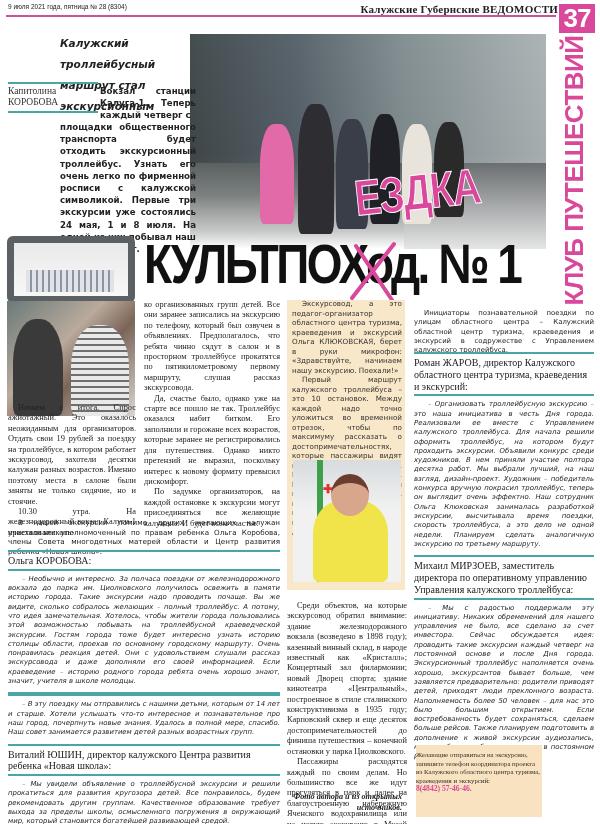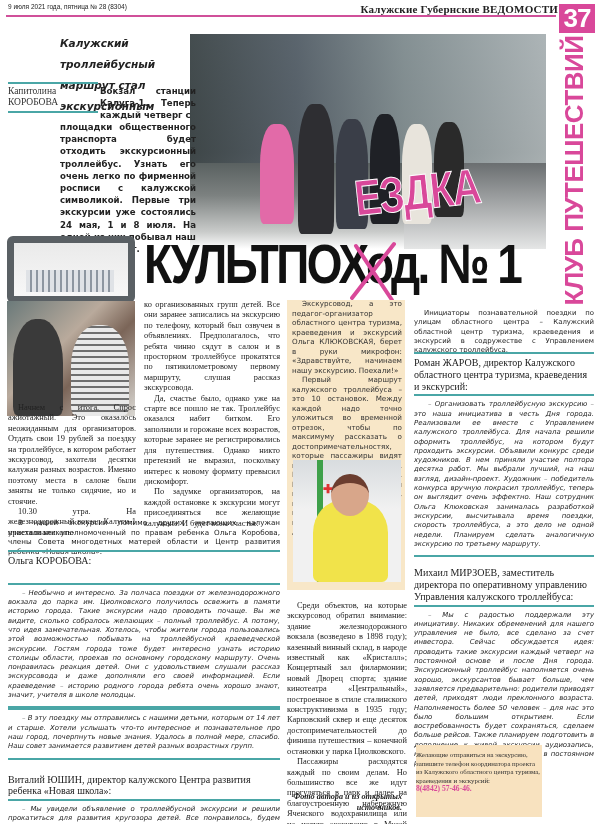--- a/index.html
+++ b/index.html
@@ -113,46 +113,46 @@
 <div class="abs box-photo">
   <div class="pole"></div>
   <div class="crossred">✚</div>
   <div class="woman"></div>
   <div class="head"></div>
 </div>
 
 <div class="abs intro-wide">В нашей экскурсии помимо других желающих калужан участвовали уполномоченный по правам ребенка Ольга Коробова, члены Совета многодетных матерей области и Центр развития ребенка «Новая школа».</div>
 <div class="abs" style="left:8px;top:550px;width:272px">
   <div class="rule"></div>
-  <div class="q-head" style="margin:3px 0 16px">Ольга КОРОБОВА:</div>
+  <div class="q-head" style="margin:3px 0 2px">Ольга КОРОБОВА:</div>
   <div class="rule"></div>
   <div class="q-text" style="margin:4px 0 6px">– Необычно и интересно. За полчаса поездки от железнодорожного вокзала до парка им. Циолковского получилось освежить в памяти историю города. Такие экскурсии надо проводить почаще. Вы же видите, сколько собралось желающих – полный троллейбус. А потому, что идея замечательная. Хотелось, чтобы жители города пользовались этой возможностью побывать на троллейбусной краеведческой экскурсии. Гостям города тоже будет интересно узнать историю столицы области, проехав по основному городскому маршруту. Очень понравилась реакция детей. Они с удовольствием слушали рассказ экскурсовода и даже дополняли его своей информацией. Если краеведение – историю родного города ребята очень хорошо знают, значит, учителя в школе молодцы.</div>
   <div class="rule"></div>
   <div class="rule"></div>
   <div class="q-text" style="margin:4px 0 6px">– В эту поездку мы отправились с нашими детьми, которым от 14 лет и старше. Хотели услышать что-то интересное и познавательное про наш город, почерпнуть новые знания. Удалось в полной мере, спасибо. Наш совет занимается развитием детей разных возрастных групп.</div>
   <div class="rule"></div>
-  <div class="q-head" style="margin:14px 0 2px">Виталий ЮШИН, директор калужского Центра развития ребенка «Новая школа»:</div>
+  <div class="q-head" style="margin:3px 0 2px">Виталий ЮШИН, директор калужского Центра развития ребенка «Новая школа»:</div>
   <div class="rule"></div>
   <div class="q-text" style="margin:4px 0 0">– Мы увидели объявление о троллейбусной экскурсии и решили прокатиться для развития кругозора детей. Все понравилось, будем рекомендовать другим группам. Качественное образование требует выхода за пределы школы, осмысленного погружения в окружающий мир, который становится богатейшей развивающей средой.</div>
 </div>
 
 <div class="abs body col3a">
   <p class="ind">Среди объектов, на которые экскурсовод обратил внимание: здание железнодорожного вокзала (возведено в 1898 году); казенный винный склад, в народе известный как «Кристалл»; Концертный зал филармонии; новый Дворец спорта; здание кинотеатра «Центральный», построенное в стиле сталинского конструктивизма в 1935 году; Карповский сквер и еще десяток достопримечательностей до финиша путешествия – конечной остановки у парка Циолковского.</p>
   <p class="ind">Пассажиры расходятся каждый по своим делам. Но большинство все же идут прогуляться в парк и далее на благоустроенную набережную Яченского водохранилища или на новую экскурсию в Музей истории космонавтики. Возможностей для проведения досуга много.</p>
 </div>
 <div class="abs credit">Фото автора и из открытых источников.</div>
 
 <div class="abs right-intro">Инициаторы познавательной поездки по улицам областного центра – Калужский областной центр туризма, краеведения и экскурсий в содружестве с Управлением калужского троллейбуса.</div>
 <div class="abs" style="left:414px;top:352px;width:180px">
   <div class="rule"></div>
   <div class="q-head" style="margin:3px 0 2px">Роман ЖАРОВ, директор Калужского областного центра туризма, краеведения и экскурсий:</div>
   <div class="rule"></div>
   <div class="q-text" style="margin:4px 0 6px">– Организовать троллейбусную экскурсию – это наша инициатива в честь Дня города. Реализовали ее вместе с Управлением калужского троллейбуса. Для начала решили оформить троллейбус, на котором будут проходить экскурсии. Объявили конкурс среди художников. В нем приняли участие полтора десятка работ. Мы выбрали лучший, на наш взгляд, дизайн-проект. Художник – победитель конкурса вручную покрасил троллейбус, теперь он выглядит очень эффектно. Наш сотрудник Ольга Клюковская занималась разработкой экскурсии, высчитывала время поездки, скорость троллейбуса, а это дело не одной недели. Планируем сделать аналогичную экскурсию по третьему маршруту.</div>
   <div class="rule"></div>
-  <div class="q-head" style="margin:10px 0 2px">Михаил МИРЗОЕВ, заместитель директора по оперативному управлению Управления калужского троллейбуса:</div>
+  <div class="q-head" style="margin:3px 0 2px">Михаил МИРЗОЕВ, заместитель директора по оперативному управлению Управления калужского троллейбуса:</div>
   <div class="rule"></div>
   <div class="q-text" style="margin:4px 0 0">– Мы с радостью поддержали эту инициативу. Никаких обременений для нашего управления не было, все сделано за счет инвестора. Сейчас обсуждается идея: проводить такие экскурсии каждый четверг на постоянной основе и после Дня города. Экскурсионный троллейбус наполняется очень хорошо, экскурсантов бывает больше, чем заявляется предварительно: родители приводят детей, приходят люди преклонного возраста. Наполняемость более 50 человек – для нас это было большим открытием. Если востребованность будет сохраняться, сделаем больше рейсов. Также планируем подготовить в дополнение к живой экскурсии аудиозапись, которая будет работать в салоне в постоянном режиме.</div>
 </div>
 
 <div class="abs contact">
   <div>Желающие отправиться на экскурсию, запишите телефон координатора проекта из Калужского областного центра туризма, краеведения и экскурсий:</div>
   <div class="phone">8(4842) 57-46-46.</div>
 </div>
 
 </body></html>

